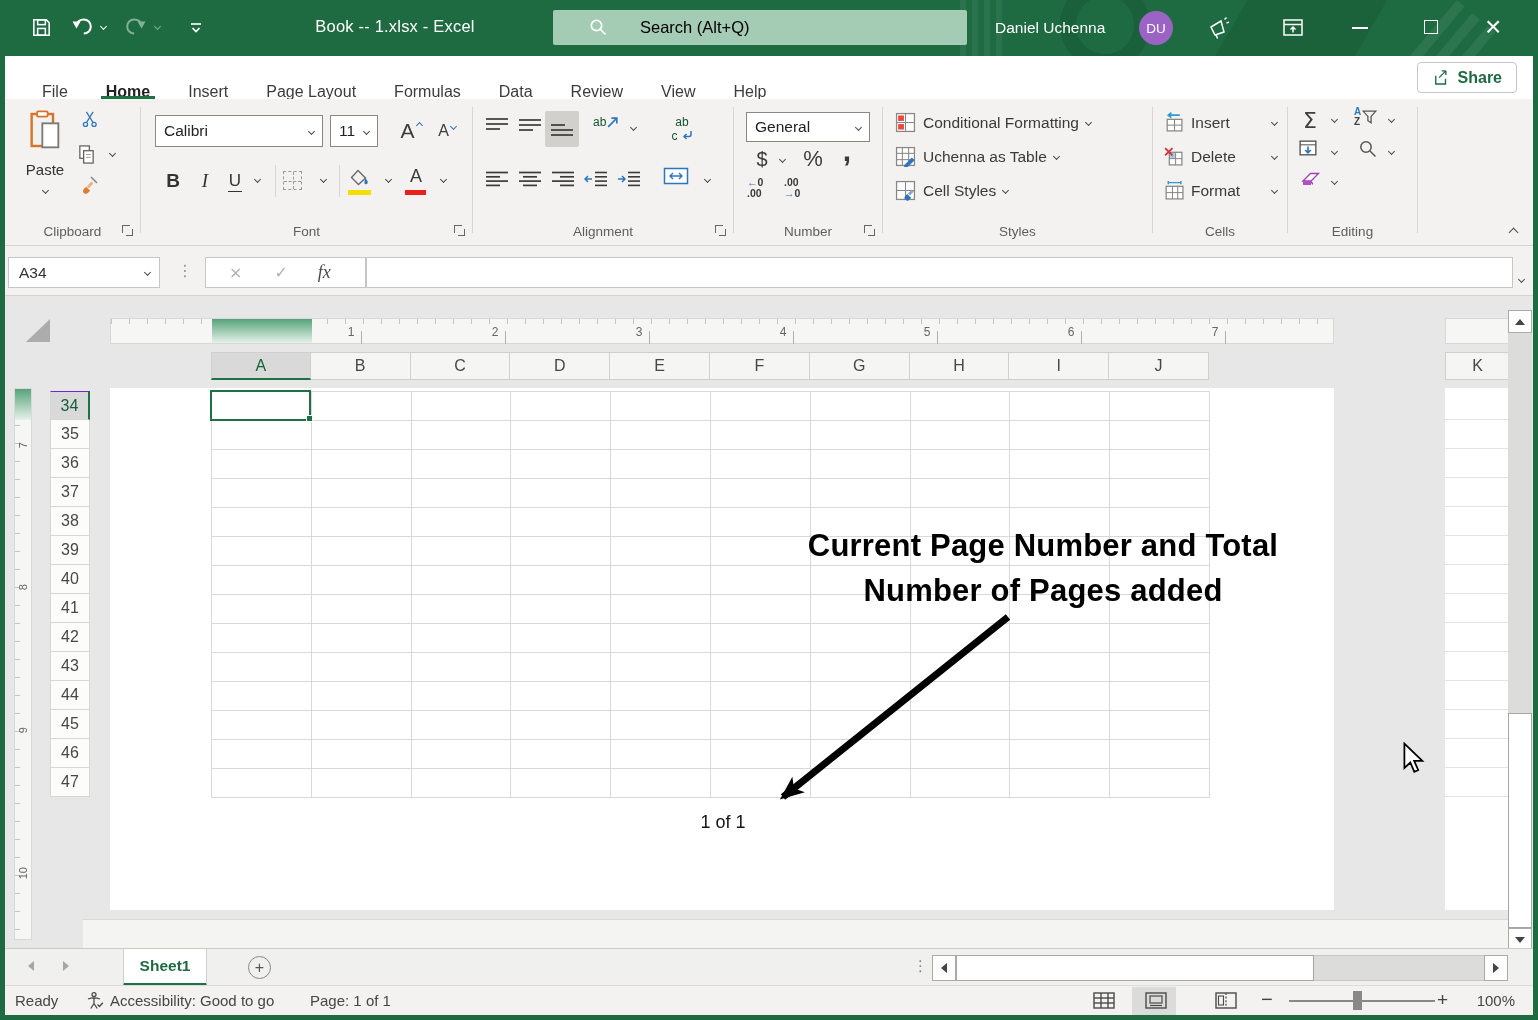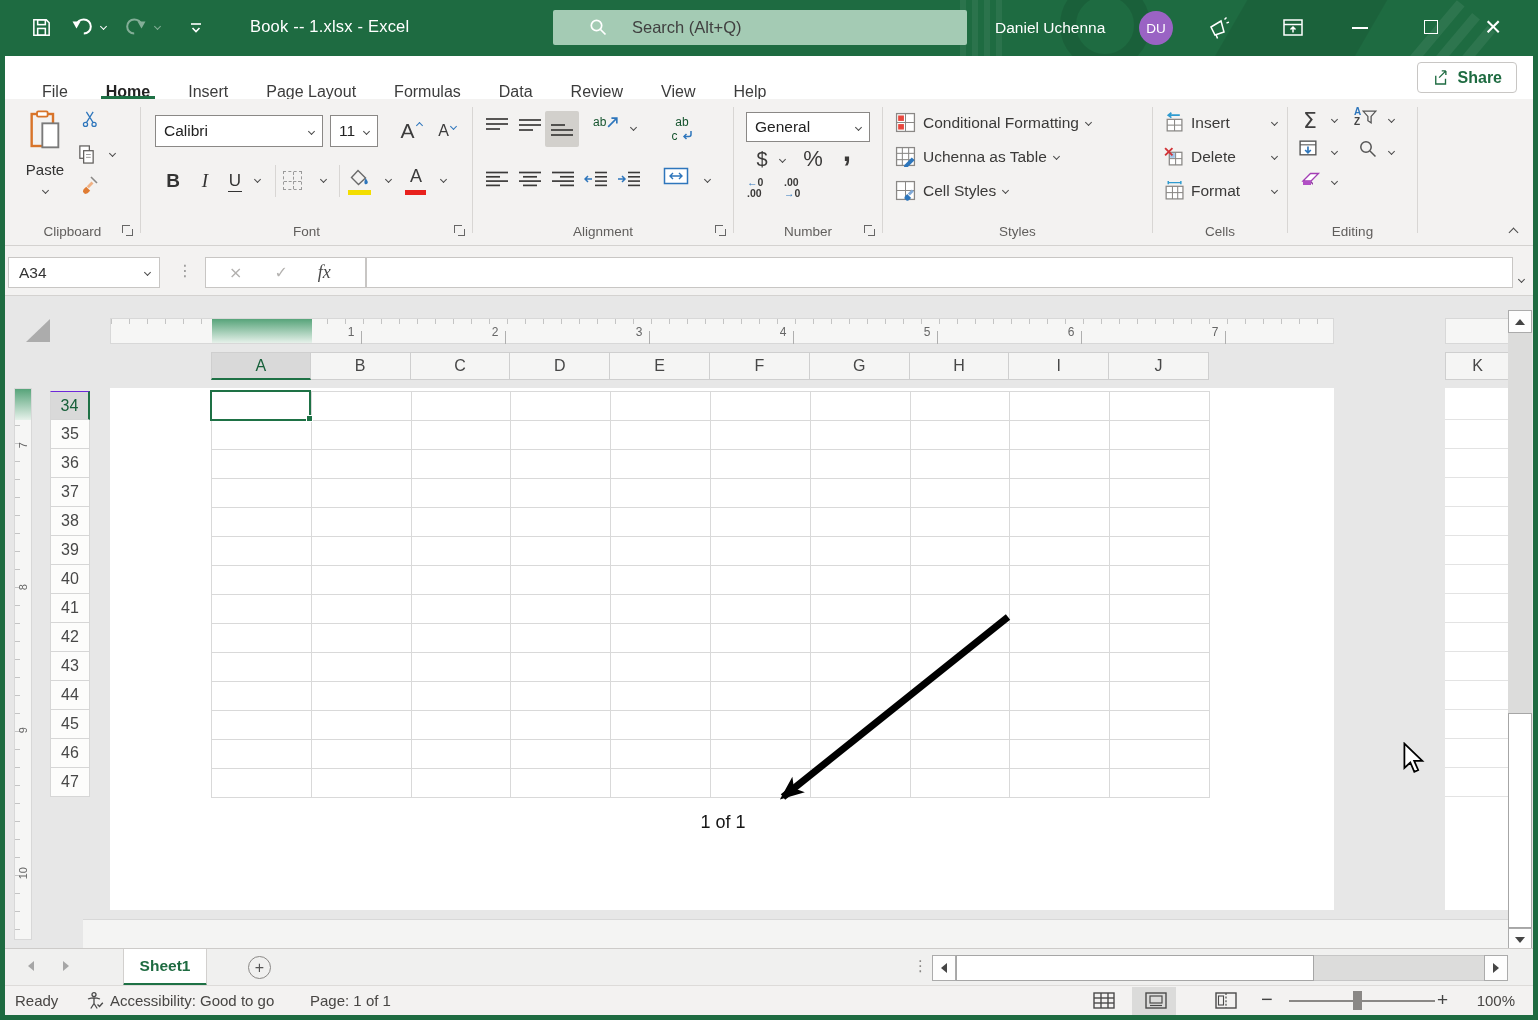--- a/index.html
+++ b/index.html
@@ -11,24 +11,24 @@
   }
 
   
   .titlebar { position:absolute; left:0; top:0; width:1538px; height:56px; background:#1E6B41; overflow:hidden; }
   .deco { position:absolute; pointer-events:none; }
   .d1 { left:960px; top:0; width:6px; height:56px; background:rgba(255,255,255,.06); box-shadow:12px 0 rgba(255,255,255,.06),24px 0 rgba(255,255,255,.06),36px 0 rgba(255,255,255,.06); }
   .d2 { left:1060px; top:-20px; width:90px; height:90px; border-radius:50%; border:16px solid rgba(0,0,0,.10); }
   .d3 { left:1230px; top:-10px; width:140px; height:80px; background:rgba(0,0,0,.08); transform:skewX(-30deg); }
   .d4 { left:1430px; top:-6px; width:10px; height:80px; background:rgba(255,255,255,.07); transform:rotate(40deg); box-shadow:20px 0 rgba(255,255,255,.07),40px 0 rgba(255,255,255,.07); }
   .qbtn { position:absolute; display:flex; align-items:center; justify-content:center; }
-  .doc-title { position:absolute; left:250px; top:17px; width:290px; color:#fff; font-size:16.5px; letter-spacing:.2px; }
+  .doc-title { position:absolute; left:250px; top:17px; width:290px; text-align:center; color:#fff; font-size:16.5px; letter-spacing:.2px; }
   .searchbox { position:absolute; left:553px; top:10px; width:414px; height:35px; background:#A4CBB4; border-radius:2px; display:flex; align-items:center; color:#fff; font-size:16.5px; }
   .searchbox svg { margin-left:36px; }
-  .searchbox span { margin-left:24px; color:#404040; }
+  .searchbox span { margin-left:32px; color:#000000; }
   .user-name { position:absolute; left:995px; top:19px; color:#fff; font-size:15.5px; }
   .avatar { position:absolute; left:1139px; top:11px; width:34px; height:34px; border-radius:50%; background:#9A63C4; color:#fff; font-size:13.5px; display:flex; align-items:center; justify-content:center; }
   .win-min { position:absolute; left:1352px; top:27px; width:16px; height:2px; background:#fff; }
   .win-max { position:absolute; left:1424px; top:20px; width:14px; height:14px; border:1.5px solid #fff; }
   .win-close { position:absolute; left:1485px; top:8px; color:#fff; font-size:28px; font-weight:300; line-height:38px; }
 
   
   .tabrow { position:absolute; left:5px; top:56px; width:1528px; height:43px; background:#fff; }
   .tabs { display:flex; height:100%; padding-left:18px; }
   .tab { position:relative; display:flex; align-items:center; padding:0 19px; font-size:16px; color:#3c3c3c;margin-top:28px; }
@@ -693,20 +693,24 @@
       <div class="rowh">47</div>
     </div>
 
   <div class="cells"></div>
   <div class="selcell"></div>
   <div class="selhandle"></div>
 
   <div class="footer-1of1">1 of 1</div>
   <div class="nextpage"></div>
 
+  <div class="annotation">
+    <div>Current Page Number and Total</div>
+    <div>Number of Pages added</div>
+  </div>
   <svg class="arrow-svg" width="270" height="215">
     <defs>
       <marker id="ah" markerWidth="30" markerHeight="30" refX="22" refY="13" orient="auto" markerUnits="userSpaceOnUse">
         <path d="M2,3 L26,13 L2,23 L8,13 Z" fill="#000"></path>
       </marker>
     </defs>
     <line x1="253" y1="14" x2="28" y2="194" stroke="#000" stroke-width="7" marker-end="url(#ah)"></line>
   </svg>
 
   <svg class="cursor-svg" width="24" height="32" viewBox="0 0 14 20">

